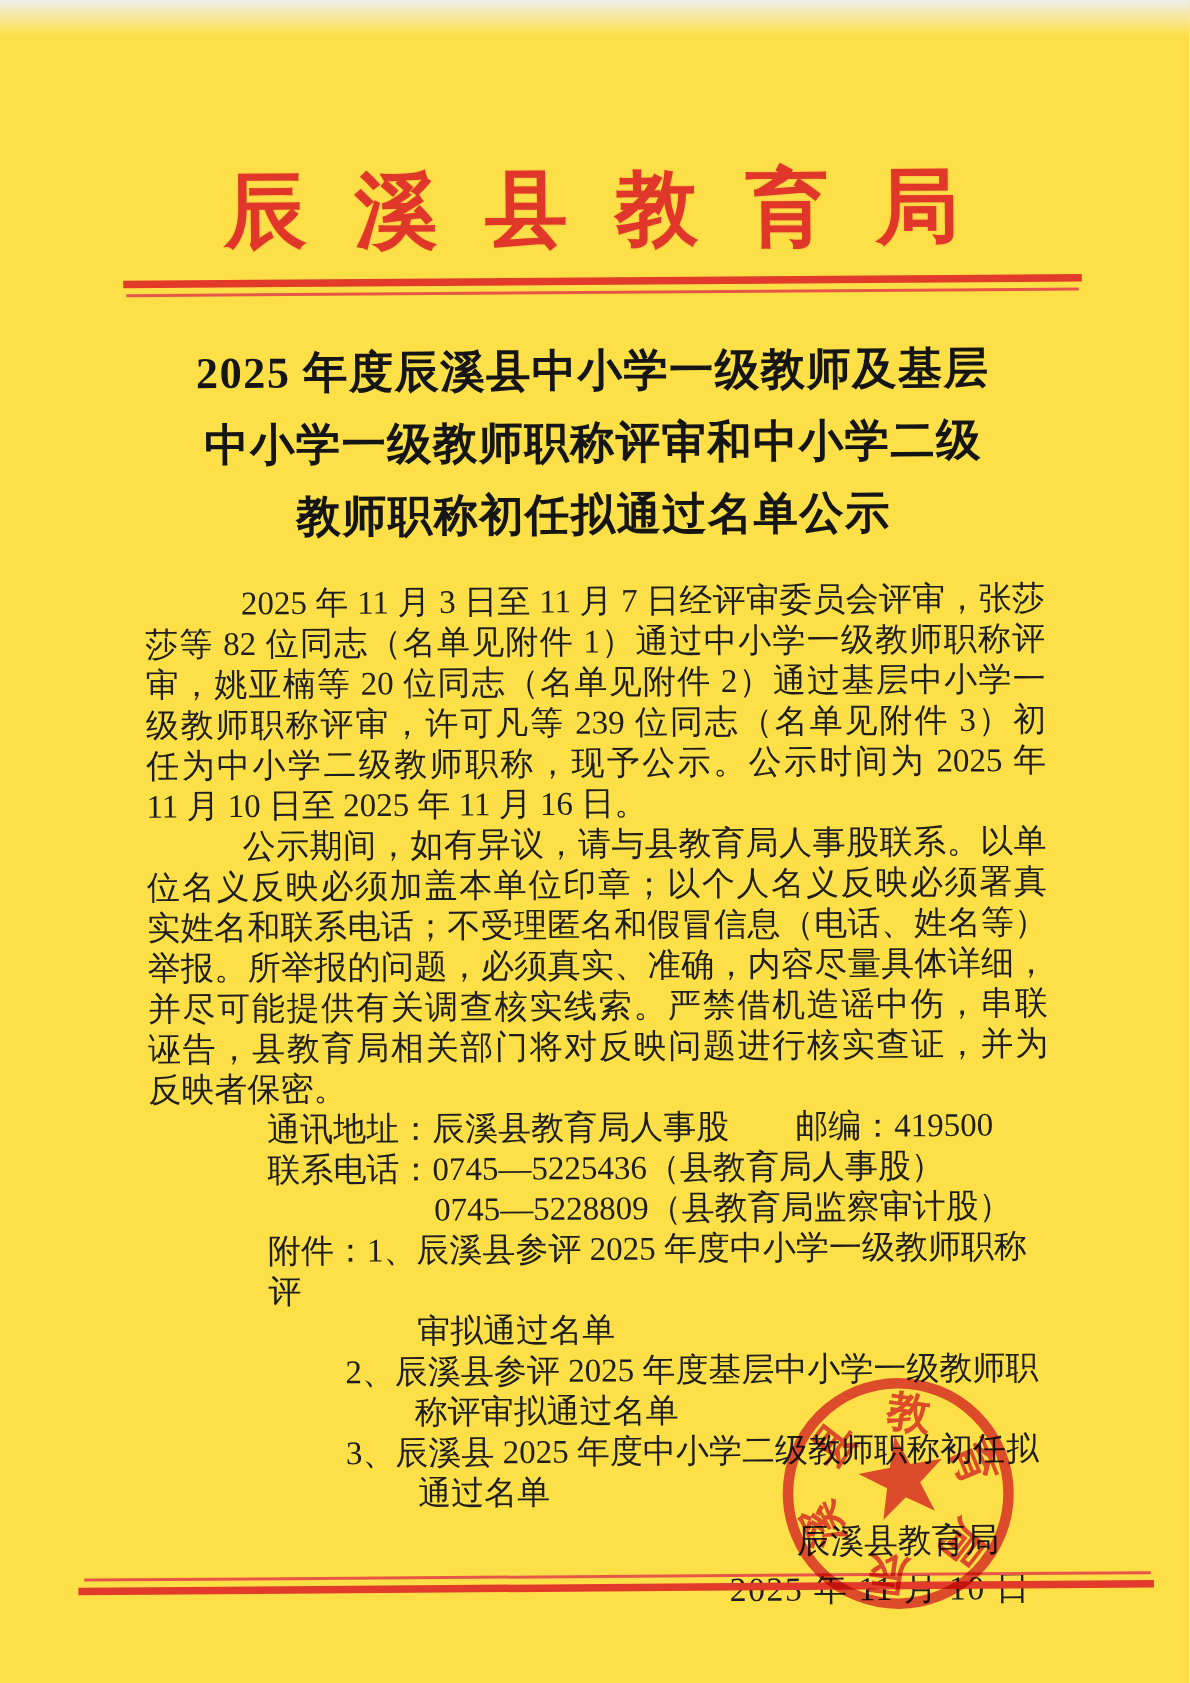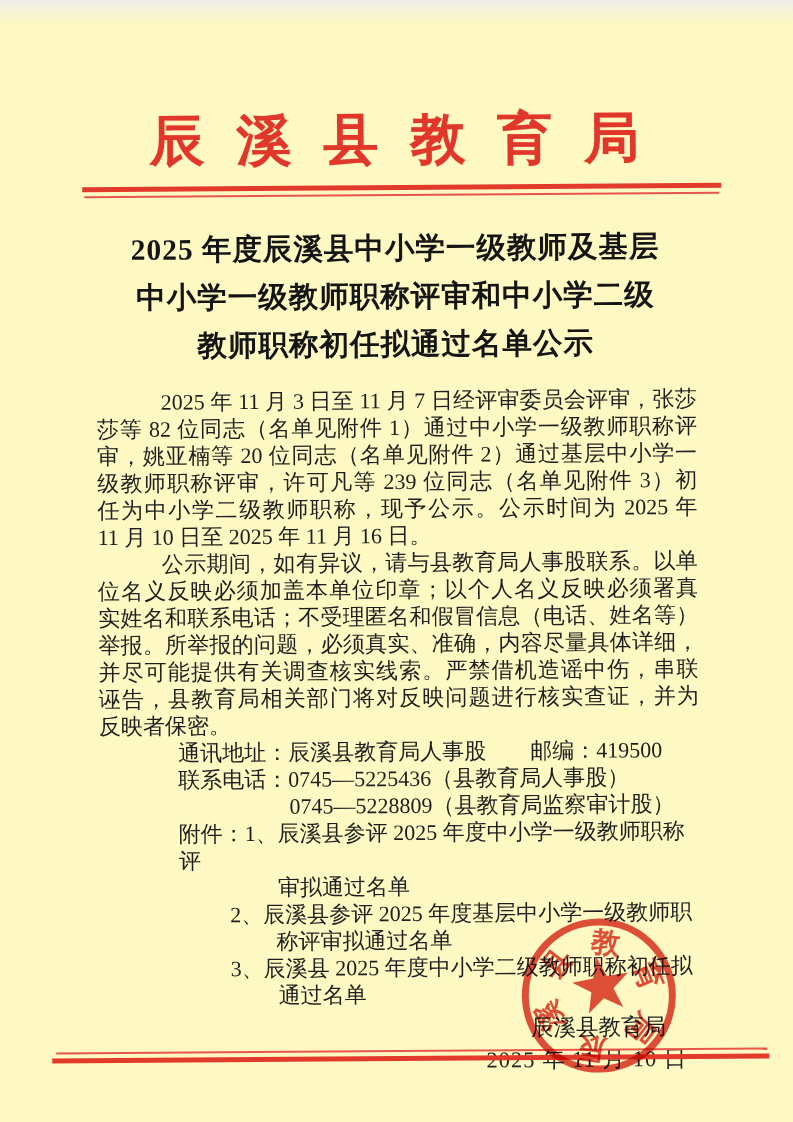--- a/index.html
+++ b/index.html
@@ -5,21 +5,21 @@
   html,body { margin:0; padding:0; }
   body {
     width:793px; height:1122px;
     background:#fbfaf8;
     font-family:"Liberation Serif","DejaVu Serif",serif;
     overflow:hidden;
     position:relative;
   }
   .sheet {
     position:absolute; inset:0;
-    background:#fef9c3;
+    background:#fde047;
   }
   .sheet::before {
     content:""; position:absolute; top:0; left:0; right:0; height:24px;
     background:linear-gradient(#efedea, rgba(255,255,255,0));
     pointer-events:none;
   }
   .tilt {
     position:absolute; inset:0;
     transform:rotate(-0.4deg);
     transform-origin:50% 40%;

